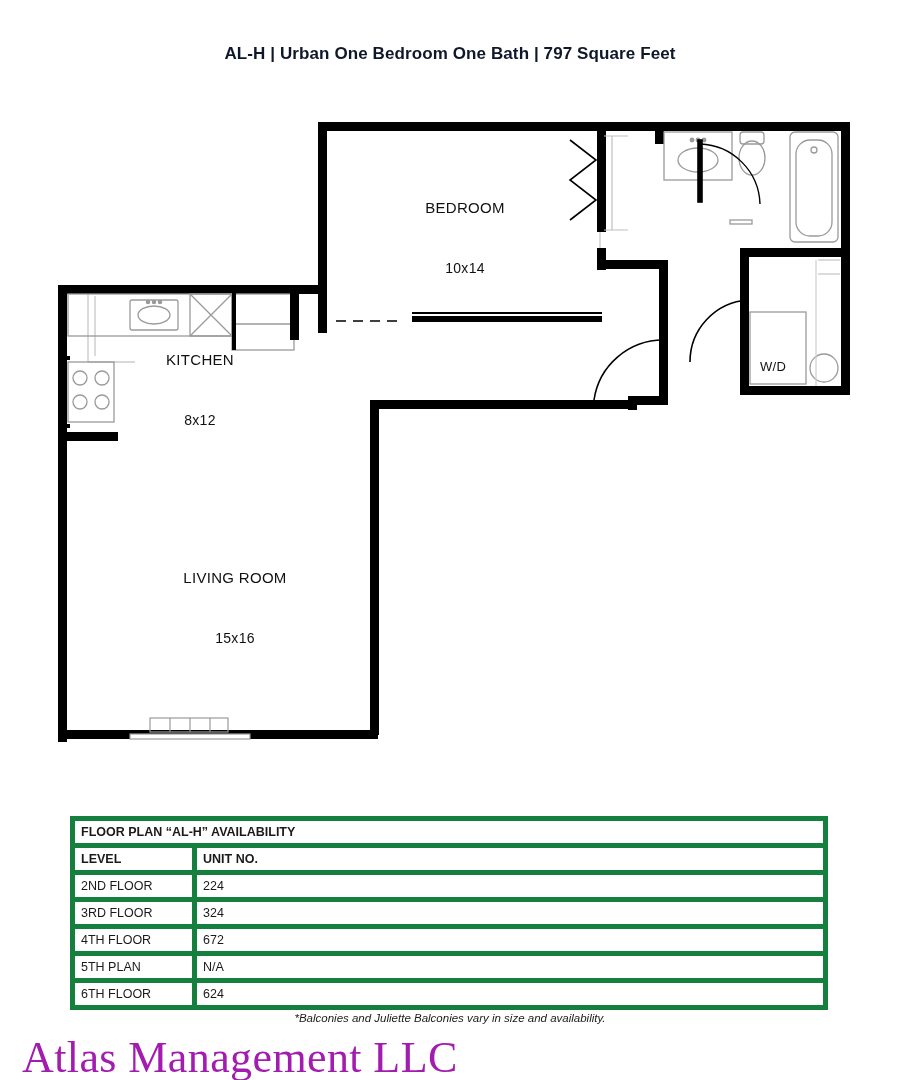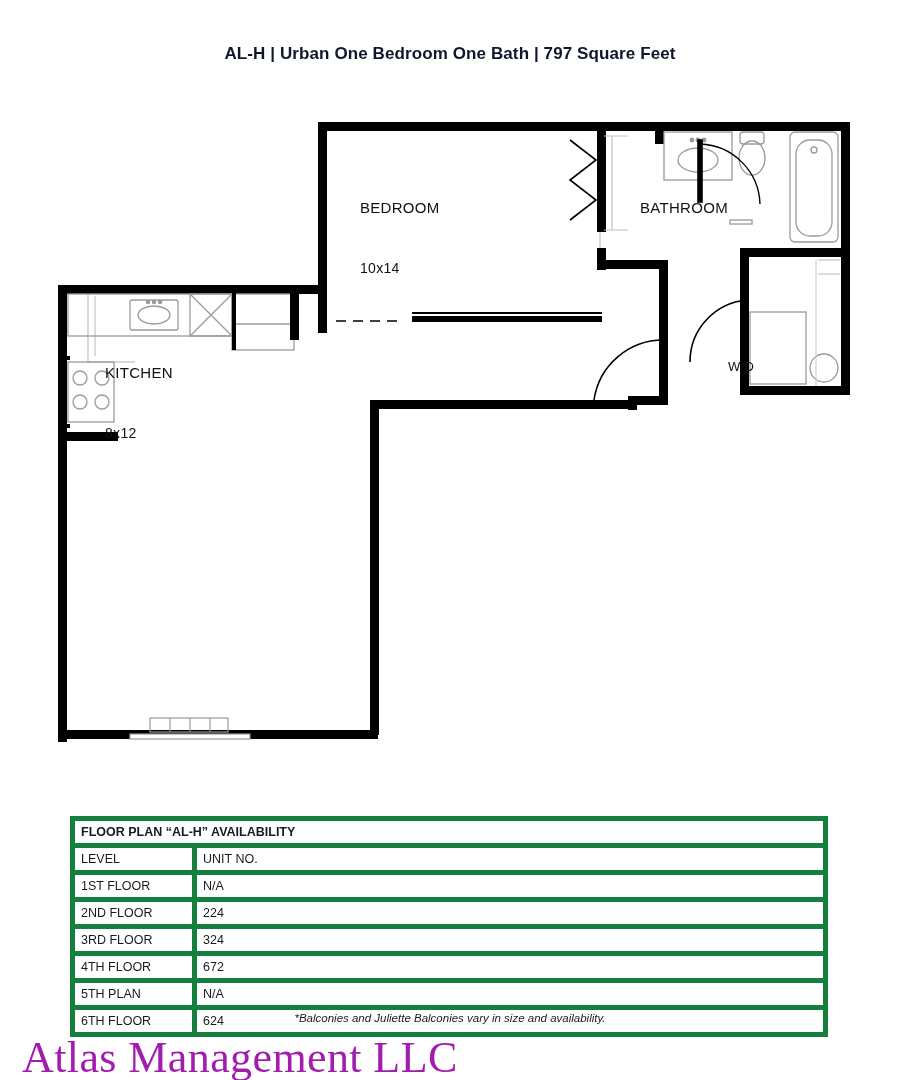--- a/index.html
+++ b/index.html
@@ -36,35 +36,36 @@
     top: 100px;
     width: 900px;
     height: 680px;
   }
   .plan svg {
     display: block;
   }
 
   .room-label {
     position: absolute;
+    text-align: center;
     font-size: 15px;
     color: #111;
     letter-spacing: 0.3px;
     line-height: 1.35;
     white-space: nowrap;
   }
   .room-label .dims {
     display: block;
     font-size: 14px;
     margin-top: 41px;
   }
 
   #label-bedroom   { left: 360px; top: 98px;  width: 210px; }
   #label-bathroom  { left: 640px; top: 98px;  width: 210px; }
-  #label-kitchen   { left: 105px; top: 263px; width: 190px; }
+  #label-kitchen   { left: 105px; top: 250px; width: 190px; }
   #label-livingroom{ left: 120px; top: 468px; width: 230px; }
   #label-wd        { left: 728px; top: 258px; width: 90px; font-size: 13px; }
 
   
   .avail-table {
     position: absolute;
     left: 70px;
     top: 816px;
     width: 758px;
     border-collapse: collapse;
@@ -75,21 +76,21 @@
     padding: 3px 6px;
     text-align: left;
     font-weight: normal;
     height: 16px;
   }
   .avail-table .head-row td {
     font-weight: bold;
     font-size: 12.5px;
   }
   .avail-table .sub-row td {
-    font-weight: normal;
+    font-weight: bold;
   }
   .avail-table .col-level { width: 105px; }
 
   
   .footnote {
     position: absolute;
     top: 1012px;
     left: 0;
     width: 900px;
     text-align: center;
@@ -279,50 +280,47 @@
       <rect x="130" y="634" width="120" height="5" fill="#ffffff" stroke="#9a9a9a"></rect>
     </g>
 
   </svg>
 
   <div class="room-label" id="label-bedroom">
     <span>BEDROOM</span>
     <span class="dims">10x14</span>
   </div>
 
-  <div class="room-label" id="label-bathroom">
-    <span>BATHROOM</span>
-  </div>
 
   <div class="room-label" id="label-kitchen">
     <span>KITCHEN</span>
     <span class="dims">8x12</span>
   </div>
 
+  <div class="room-label" id="label-livingroom">
+    <span>LIVING ROOM</span>
+    <span class="dims">15x16</span>
+  </div>
 
   <div class="room-label" id="label-wd">
     <span>W/D</span>
   </div>
 
 </div>
 
 <table class="avail-table">
   <tbody>
     <tr class="head-row">
       <td colspan="2">FLOOR PLAN “AL-H” AVAILABILITY</td>
     </tr>
     <tr class="sub-row">
       <td class="col-level">LEVEL</td>
       <td>UNIT NO.</td>
     </tr>
     <tr>
-      <td class="col-level">1ST FLOOR</td>
-      <td>N/A</td>
-    </tr>
-    <tr>
       <td class="col-level">2ND FLOOR</td>
       <td>224</td>
     </tr>
     <tr>
       <td class="col-level">3RD FLOOR</td>
       <td>324</td>
     </tr>
     <tr>
       <td class="col-level">4TH FLOOR</td>
       <td>672</td>

